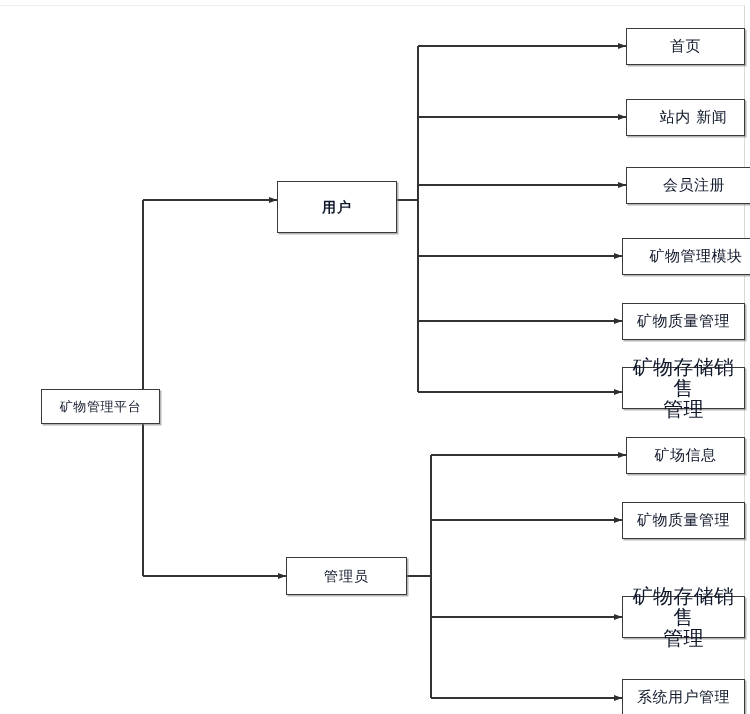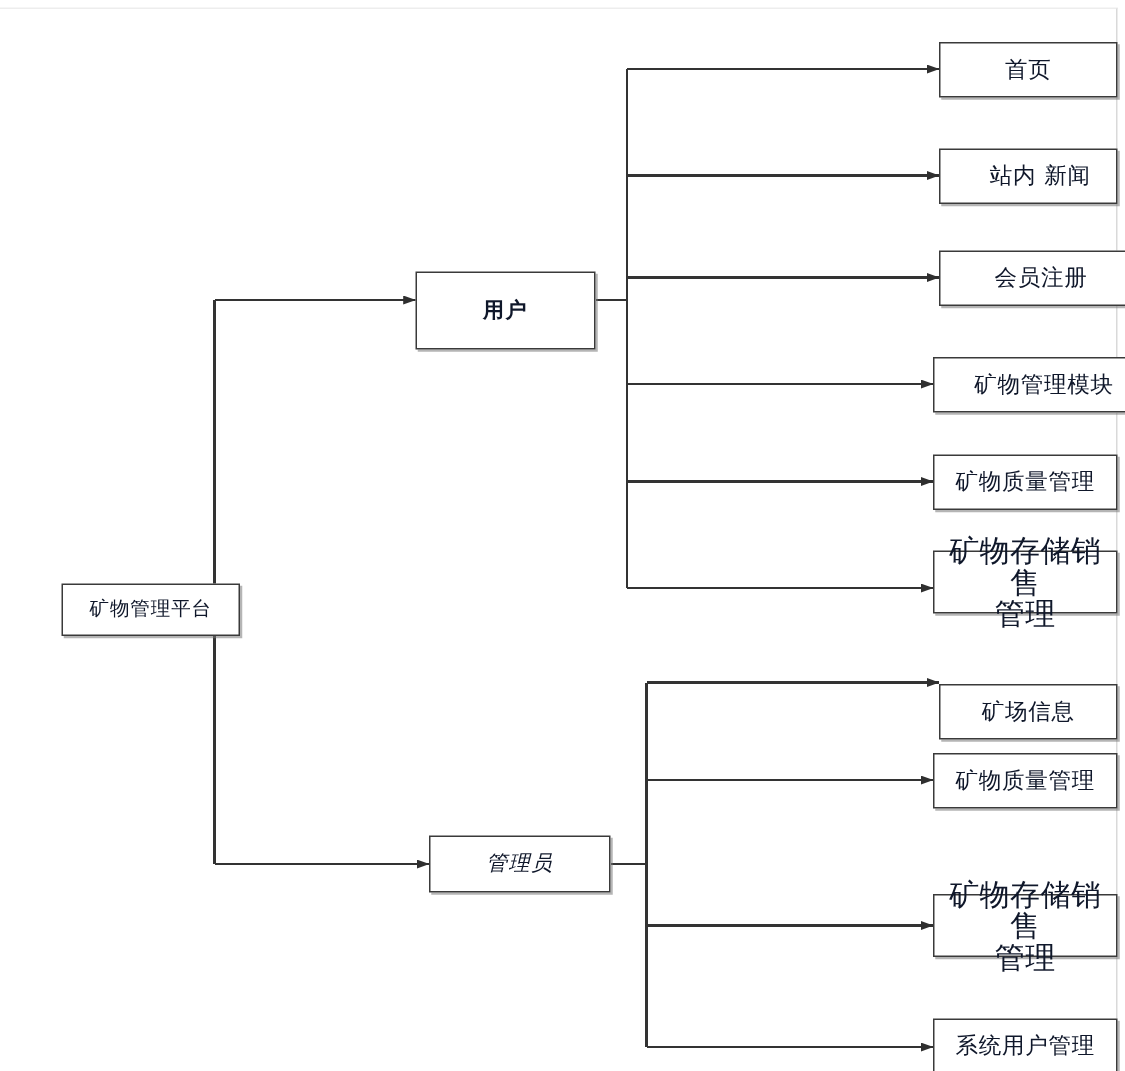--- a/index.html
+++ b/index.html
@@ -104,29 +104,29 @@
       <path d="M431,455 L626,455" marker-end="url(#arrow)"></path>
       <path d="M431,520 L622,520" marker-end="url(#arrow)"></path>
       <path d="M431,617 L622,617" marker-end="url(#arrow)"></path>
       <path d="M431,698 L622,698" marker-end="url(#arrow)"></path>
     </g>
   </svg>
 
   <div class="node root" id="node-root" style="left: 3px; top: 389px; width: 119px; height: 35px; margin-left: 38px;">矿物管理平台</div>
 
   <div class="node mid" id="node-user" style="left: 277px; top: 181px; width: 120px; height: 52px; font-weight: bold;">用户</div>
-  <div class="node mid" id="node-admin" style="left: 286px; top: 557px; width: 121px; height: 38px; font-style: italic;">管理员</div>
+  <div class="node mid" id="node-admin" style="left: 286px; top: 557px; width: 121px; height: 38px;">管理员</div>
 
   <div class="node" id="node-user-home" style="left: 626px; top: 28px; width: 119px; height: 37px;">首页</div>
   <div class="node" id="node-user-news" style="left: 626px; top: 99px; width: 119px; height: 37px; padding-left: 16px;">站内 新闻</div>
   <div class="node" id="node-user-register" style="left: 626px; top: 167px; width: 136px; height: 37px;">会员注册</div>
   <div class="node" id="node-user-mineral-module" style="left: 622px; top: 238px; width: 148px; height: 37px;">矿物管理模块</div>
   <div class="node" id="node-user-mineral-quality" style="left: 622px; top: 303px; width: 123px; height: 37px;">矿物质量管理</div>
   <div class="node two-line" id="node-user-mineral-storage-sales" style="left: 622px; top: 367px; width: 123px; height: 42px;">矿物存储销售
 管理</div>
 
-  <div class="node" id="node-admin-mine-info" style="left: 626px; top: 437px; width: 119px; height: 37px; margin-top: 19px;">矿场信息</div>
+  <div class="node" id="node-admin-mine-info" style="left: 626px; top: 437px; width: 119px; height: 37px;">矿场信息</div>
   <div class="node" id="node-admin-mineral-quality" style="left: 622px; top: 502px; width: 123px; height: 37px;">矿物质量管理</div>
   <div class="node two-line" id="node-admin-mineral-storage-sales" style="left: 622px; top: 596px; width: 123px; height: 42px;">矿物存储销售
 管理</div>
   <div class="node" id="node-admin-system-users" style="left: 622px; top: 679px; width: 123px; height: 37px;">系统用户管理</div>
 
 </div>
 
 </body></html>

